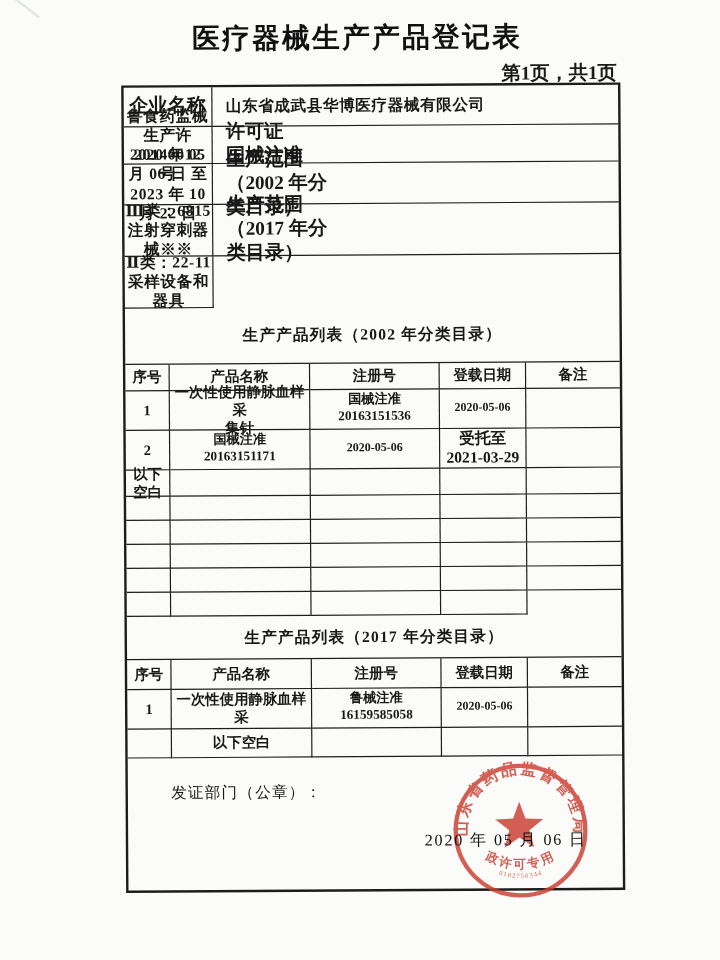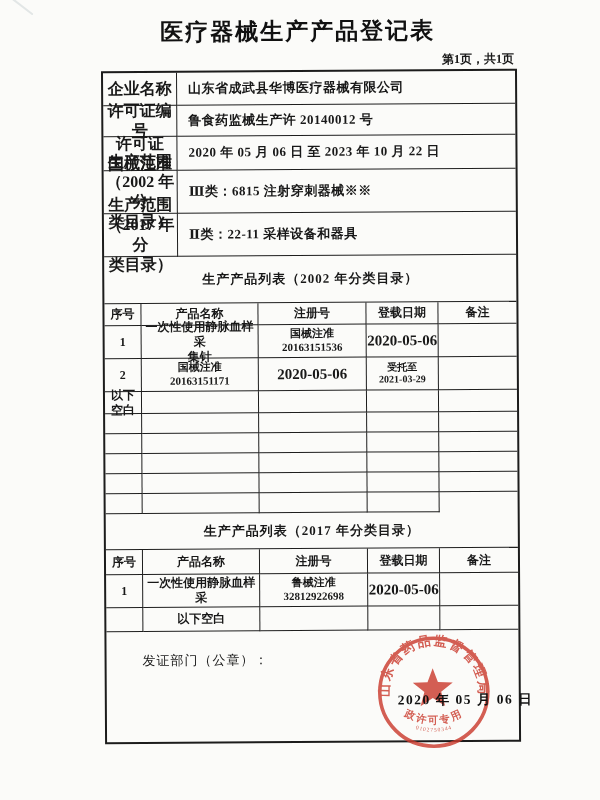--- a/index.html
+++ b/index.html
@@ -8,21 +8,21 @@
     background:#fbfbf9;
     font-family:"Liberation Serif","DejaVu Serif",serif;
     color:#181818;
   }
   .sheet{position:absolute;inset:0;transform:rotate(-0.35deg);transform-origin:50% 50%;}
   .doc-title{
     position:absolute;top:16px;left:0;width:100%;text-align:center;
     font-size:23px;font-weight:bold;letter-spacing:2px;color:#111;
   }
   .page-indicator{
-    position:absolute;top:52px;right:84px;font-size:12px;font-weight:bold;color:#1a1a1a;
+    position:absolute;top:52px;right:84px;font-size:16px;font-weight:bold;color:#1a1a1a;
   }
   .scan-mark{
     position:absolute;left:12px;top:4px;width:26px;height:2px;background:#e2e6e6;
     transform:rotate(38deg);border-radius:2px;
   }
   .sheet-table{
     position:absolute;left:103px;top:70px;width:412px;
     border:2px solid #1c1c1c;background:transparent;
   }
   .grid{display:grid;}
@@ -41,31 +41,31 @@
     font-size:13px;font-weight:bold;letter-spacing:1px;
   }
   .sec-head.h1{height:46px;}
   .sec-head.h2{height:35px;}
   .prod{grid-template-columns:37px 117px 108px 72px 1fr;}
   .prod>div:nth-child(5n){border-right:none;}
   .prod .hd{font-size:12px;}
   .prod .seq{font-size:12px;}
   .prod .name{font-size:12px;padding:0 3px;}
   .prod .reg{font-size:11px;text-align:center;}
-  .prod .date{font-size:15px;}
-  .prod .note{font-size:10px;}
+  .prod .date{font-size:10px;}
+  .prod .note{font-size:13px;}
   .p2002{grid-template-rows:22px 33px 33px 22px repeat(5,20px);}
   .p2017{grid-template-rows:25px 33px 24px;}
   .bottom-cell{position:relative;height:110px;}
   .issuing-label{
     position:absolute;left:36px;top:20px;font-size:13px;font-weight:normal;letter-spacing:1px;
   }
   .issue-date{
-    position:absolute;left:352px;top:692px;font-size:13.5px;font-weight:bold;
-    letter-spacing:1.5px;z-index:5;color:#111;margin-left:44px;
+    position:absolute;left:352px;top:692px;font-size:13.5px;font-weight:normal;
+    letter-spacing:1.5px;z-index:5;color:#111;
   }
   .seal{
     position:absolute;left:372px;top:633px;width:120px;height:120px;z-index:4;
     opacity:0.82;
   }
 </style>
 </head>
 <body>
 
 <div class="sheet">
@@ -73,21 +73,20 @@
   <div class="scan-mark"></div>
 
   <div class="doc-title">医疗器械生产产品登记表</div>
   <div class="page-indicator">第1页，共1页</div>
 
   <div class="sheet-table">
 
     <div class="grid info">
       <div class="lbl">企业名称</div>
       <div class="val">山东省成武县华博医疗器械有限公司</div>
-      <div class="lbl">许可证编号</div>
       <div class="val">鲁食药监械生产许 20140012 号</div>
       <div class="lbl">许可证
 国械注准</div>
       <div class="val">2020 年 05 月 06 日  至 2023 年 10 月 22 日</div>
       <div class="lbl">生产范围
 （2002 年分
 类目录）</div>
       <div class="val">Ⅲ类：6815 注射穿刺器械※※</div>
       <div class="lbl">生产范围
 （2017 年分
@@ -155,21 +154,21 @@
     <div class="grid prod p2017">
       <div class="hd">序号</div>
       <div class="hd">产品名称</div>
       <div class="hd">注册号</div>
       <div class="hd">登载日期</div>
       <div class="hd">备注</div>
 
       <div class="seq">1</div>
       <div class="name">一次性使用静脉血样采</div>
       <div class="reg">鲁械注准
-32812922698</div>
+16159585058</div>
       <div class="date">2020-05-06</div>
       <div class="note"></div>
 
       <div class="seq"></div>
       <div class="name">以下空白</div>
       <div class="reg"></div>
       <div class="date"></div>
       <div class="note"></div>
     </div>
 

